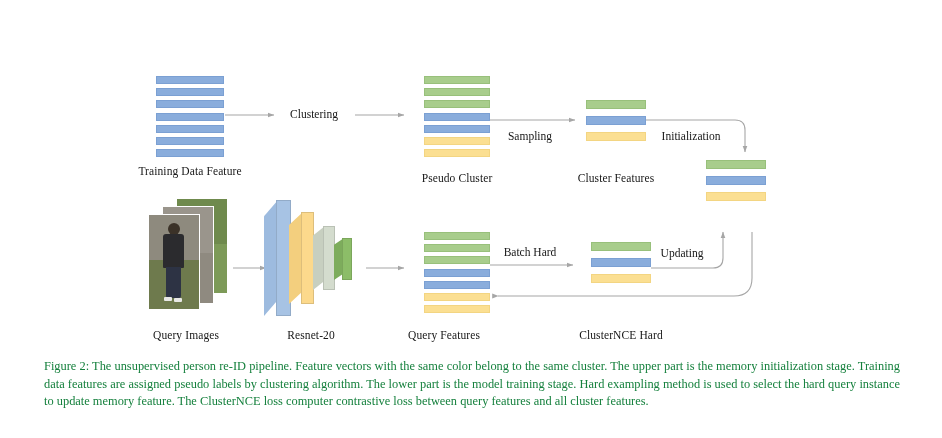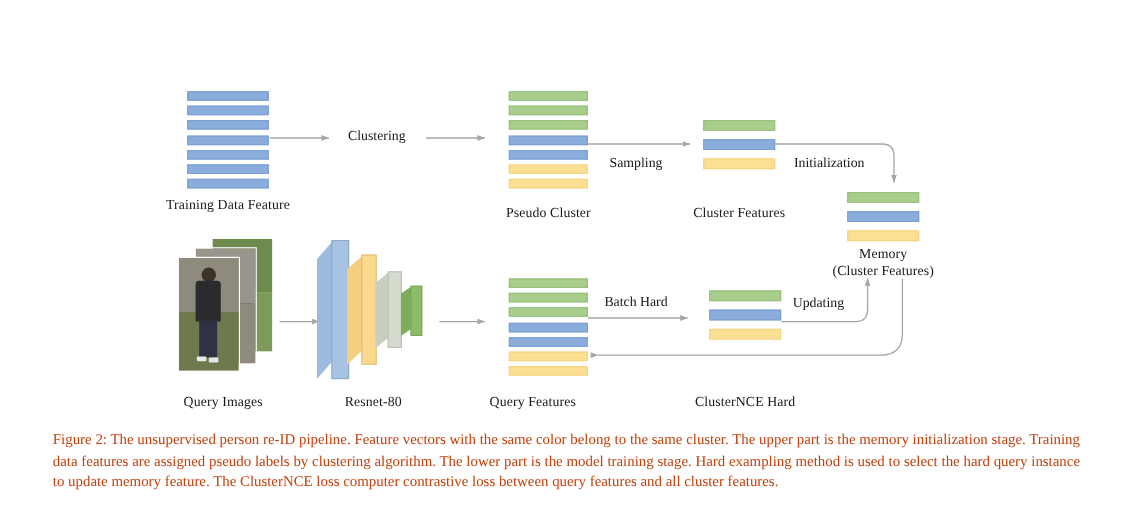--- a/index.html
+++ b/index.html
@@ -102,21 +102,21 @@
 
   
   .caption {
     position: absolute;
     left: 44px;
     top: 358px;
     width: 856px;
     font-size: 12.4px;
     line-height: 17.6px;
     text-align: justify;
-    color: #c2410c;
+    color: #15803d;
   }
 </style>
 </head>
 <body>
 
 <div class="figure">
 
   <svg class="arrows" viewBox="0 0 942 438">
     <defs>
       <marker id="ah" markerWidth="7" markerHeight="7" refX="6.2" refY="3" orient="auto" markerUnits="userSpaceOnUse">
@@ -182,24 +182,20 @@
   </div>
   <div class="label center" style="left:616px; top:172px;">Cluster Features</div>
 
   <div class="arrowlabel" style="left:691px; top:130px;">Initialization</div>
 
   <div class="barstack" style="left:706px; top:160px; width:60px; gap:7px;">
     <div class="bar green" style="height:9px;"></div>
     <div class="bar blue" style="height:9px;"></div>
     <div class="bar yellow" style="height:9px;"></div>
   </div>
-  <div class="label two-line" style="left:736px; top:205px; transform:translateX(-50%);">
-    <span>Memory</span><br>
-    <span>(Cluster Features)</span>
-  </div>
 
   <div class="collage" style="left:148px; top:198px; width:92px; height:112px;">
     <div class="photo" id="photo3" style="left:28px; top:0px; width:52px; height:96px;">
       <div class="sky"></div>
       <div class="ground"></div>
       <div class="person" style="left:12px; top:14px; width:26px; height:72px;">
         <div class="head" style="left:8px; top:0; width:11px; height:11px;"></div>
         <div class="torso" style="left:5px; top:10px; width:17px; height:30px;"></div>
         <div class="legs" style="left:7px; top:39px; width:13px; height:28px;"></div>
         <div class="shoe" style="left:6px; top:66px; width:7px; height:4px;"></div>
@@ -254,21 +250,21 @@
       <div class="face" style="left:65px; top:28px; width:12px; height:64px; background:#d4dcce;"></div>
     </div>
 
     <div class="slab">
       <div class="side" style="left:76px; top:40px; width:10px; height:42px;
                   background:#7dac5c;
                   clip-path: polygon(0% 16%, 100% 0%, 100% 84%, 0% 100%);"></div>
       <div class="face" style="left:84px; top:40px; width:10px; height:42px; background:#8cbd68;"></div>
     </div>
   </div>
-  <div class="label center" style="left:311px; top:329px;">Resnet-80</div>
+  <div class="label center" style="left:311px; top:329px;">Resnet-20</div>
 
   <div class="barstack" style="left:424px; top:232px; width:66px; gap:4.2px;">
     <div class="bar green" style="height:8px;"></div>
     <div class="bar green" style="height:8px;"></div>
     <div class="bar green" style="height:8px;"></div>
     <div class="bar blue" style="height:8px;"></div>
     <div class="bar blue" style="height:8px;"></div>
     <div class="bar yellow" style="height:8px;"></div>
     <div class="bar yellow" style="height:8px;"></div>
   </div>

